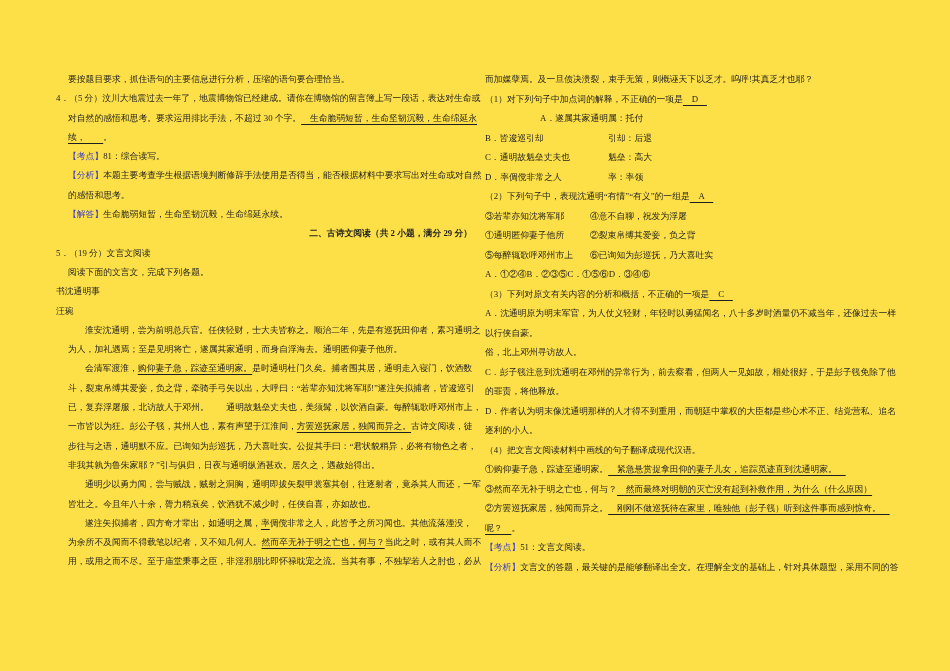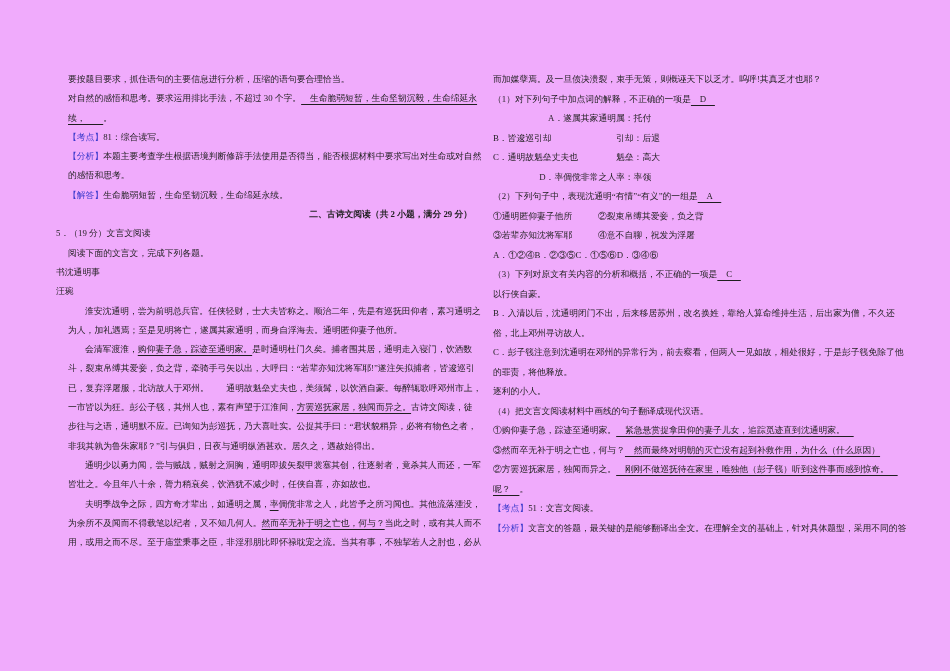--- a/index.html
+++ b/index.html
@@ -4,39 +4,40 @@
 <style>
   html,body{margin:0;padding:0;background:#ffffff;}
   .page{
     position:relative;width:950px;height:671px;background:#fff;overflow:hidden;
     font-family:"Liberation Serif","DejaVu Serif",serif;
     font-size:8.8px;color:#1f1f1f;
   }
   .col{position:absolute;top:70px;}
   .col-left{left:56px;width:416px;}
   .col-left .line{line-height:19.3px;height:19.3px;}
-  .col-right{left:485px;width:432px;margin-left:8px;}
+  .col-right{left:485px;width:432px;}
   .col-right .line{line-height:19.5px;height:19.5px;}
   .line{white-space:nowrap;}
   .flush{padding-left:0;}
   .body{padding-left:12px;}
   .para{padding-left:12px;text-indent:17px;}
   .center{padding-left:0;}
   .bold{font-weight:bold;text-align:right;}
   .seg{}
   .u{text-decoration:underline;text-underline-offset:2.5px;}
   .blue{color:var(--tag-blue,#3a3acc);}
   .cell{display:inline-block;}
 </style>
 </head>
 <body>
 
-<div class="page" style="color: rgb(31, 31, 31); background: #f0abfc; text-decoration: underline;">
+<div class="page" style="color: rgb(31, 31, 31); background: #fde047; text-decoration: underline;">
   <div class="col col-left">
       <div class="line body"><span class="seg">要按题目要求，抓住语句的主要信息进行分析，压缩的语句要合理恰当。</span></div>
+      <div class="line flush"><span class="seg">4．（5 分）汶川大地震过去一年了，地震博物馆已经建成。请你在博物馆的留言簿上写一段话，表达对生命或</span></div>
       <div class="line body"><span class="seg">对自然的感悟和思考。要求运用排比手法，不超过 30 个字。</span><span class="seg u">　生命脆弱短暂，生命坚韧沉毅，生命绵延永</span></div>
       <div class="line body"><span class="seg u">续，　　</span><span class="seg">。</span></div>
       <div class="line body"><span class="seg blue">【考点】</span><span class="seg">81：综合读写。</span></div>
       <div class="line body"><span class="seg blue">【分析】</span><span class="seg">本题主要考查学生根据语境判断修辞手法使用是否得当，能否根据材料中要求写出对生命或对自然</span></div>
       <div class="line body"><span class="seg">的感悟和思考。</span></div>
       <div class="line body"><span class="seg blue">【解答】</span><span class="seg">生命脆弱短暂，生命坚韧沉毅，生命绵延永续。</span></div>
       <div class="line flush bold"><span class="seg">二、古诗文阅读（共 2 小题，满分 29 分）</span></div>
       <div class="line flush"><span class="seg">5．（19 分）文言文阅读</span></div>
       <div class="line body"><span class="seg">阅读下面的文言文，完成下列各题。</span></div>
       <div class="line center"><span class="seg">书沈通明事</span></div>
@@ -44,41 +45,43 @@
       <div class="line para"><span class="seg">淮安沈通明，尝为前明总兵官。任侠轻财，士大夫皆称之。顺治二年，先是有巡抚田仰者，素习通明之</span></div>
       <div class="line body"><span class="seg">为人，加礼遇焉；至是见明将亡，遂属其家通明，而身自浮海去。通明匿仰妻子他所。</span></div>
       <div class="line para"><span class="seg">会清军渡淮，</span><span class="seg u">购仰妻子急，踪迹至通明家。</span><span class="seg">是时通明杜门久矣。捕者围其居，通明走入寝门，饮酒数</span></div>
       <div class="line body"><span class="seg">斗，裂束帛缚其爱妾，负之背，牵骑手弓矢以出，大呼曰：“若辈亦知沈将军耶!”遂注矢拟捕者，皆逡巡引</span></div>
       <div class="line body"><span class="seg">已，复弃浮屠服，北访故人于邓州。　　通明故魁垒丈夫也，美须髯，以饮酒自豪。每醉辄歌呼邓州市上，</span></div>
       <div class="line body"><span class="seg">一市皆以为狂。彭公子篯，其州人也，素有声望于江淮间，</span><span class="seg u">方罢巡抚家居，独闻而异之。</span><span class="seg">古诗文阅读，徒</span></div>
       <div class="line body"><span class="seg">步往与之语，通明默不应。已询知为彭巡抚，乃大喜吐实。公捉其手曰：“君状貌稍异，必将有物色之者，</span></div>
       <div class="line body"><span class="seg">非我其孰为鲁朱家耶？”引与俱归，日夜与通明纵酒甚欢。居久之，遇赦始得出。</span></div>
       <div class="line para"><span class="seg">通明少以勇力闻，尝与贼战，贼射之洞胸，通明即拔矢裂甲裳塞其创，往逐射者，竟杀其人而还，一军</span></div>
       <div class="line body"><span class="seg">皆壮之。今且年八十余，膂力稍衰矣，饮酒犹不减少时，任侠自喜，亦如故也。</span></div>
-      <div class="line para"><span class="seg">夫明季战争之际，四方奇才辈出，如通明之属，</span><span class="seg u">率</span><span class="seg">倜傥非常之人，此皆予之所习闻也。其他流落湮没，</span></div>
+      <div class="line para"><span class="seg">遂注矢拟捕者，四方奇才辈出，如通明之属，</span><span class="seg u">率</span><span class="seg">倜傥非常之人，此皆予之所习闻也。其他流落湮没，</span></div>
       <div class="line body"><span class="seg">为余所不及闻而不得载笔以纪者，又不知几何人。</span><span class="seg u">然而卒无补于明之亡也，何与？</span><span class="seg">当此之时，或有其人而不</span></div>
       <div class="line body"><span class="seg">用，或用之而不尽。至于庙堂秉事之臣，非淫邪朋比即怀禄耽宠之流。当其有事，不独挈若人之肘也，必从</span></div>
     </div>
   <div class="col col-right">
       <div class="line flush"><span class="seg">而加媒孽焉。及一旦偾决溃裂，束手无策，则概诬天下以乏才。呜呼!其真乏才也耶？</span></div>
       <div class="line flush"><span class="seg">（1）对下列句子中加点词的解释，不正确的一项是</span><span class="seg u">　D　</span></div>
       <div class="line flush"><span class="seg cell" style="width: 123px; text-align: right;">A．遂属其家通明</span><span class="seg">属：托付</span></div>
       <div class="line flush"><span class="seg cell" style="width: 123px;">B．皆逡巡引却</span><span class="seg">引却：后退</span></div>
       <div class="line flush"><span class="seg cell" style="width: 123px;">C．通明故魁垒丈夫也</span><span class="seg">魁垒：高大</span></div>
-      <div class="line flush"><span class="seg cell" style="width: 123px; text-align: right;">D．率倜傥非常之人</span><span class="seg">率：率领</span></div>
+      <div class="line flush"><span class="seg cell" style="width: 123px;">D．率倜傥非常之人</span><span class="seg">率：率领</span></div>
       <div class="line flush"><span class="seg">（2）下列句子中，表现沈通明“有情”“有义”的一组是</span><span class="seg u">　A　</span></div>
+      <div class="line flush"><span class="seg cell" style="width: 105px;">③若辈亦知沈将军耶</span><span class="seg">④意不自聊，祝发为浮屠</span></div>
       <div class="line flush"><span class="seg cell" style="width: 105px;">①通明匿仰妻子他所</span><span class="seg">②裂束帛缚其爱妾，负之背</span></div>
-      <div class="line flush"><span class="seg cell" style="width: 105px;">③若辈亦知沈将军耶</span><span class="seg">④意不自聊，祝发为浮屠</span></div>
+      <div class="line flush"><span class="seg cell" style="width: 105px;">⑤每醉辄歌呼邓州市上</span><span class="seg">⑥已询知为彭巡抚，乃大喜吐实</span></div>
       <div class="line flush"><span class="seg">A．①②④B．②③⑤C．①⑤⑥D．③④⑥</span></div>
       <div class="line flush"><span class="seg">（3）下列对原文有关内容的分析和概括，不正确的一项是</span><span class="seg u">　C　</span></div>
+      <div class="line flush"><span class="seg">A．沈通明原为明末军官，为人仗义轻财，年轻时以勇猛闻名，八十多岁时酒量仍不减当年，还像过去一样</span></div>
       <div class="line flush"><span class="seg">以行侠自豪。</span></div>
-      <div class="line flush"><span class="seg">B．入清以后，沈通明闭门不出，后来移居苏州，改名换姓，靠给人算命维持生活，后出家为僧，不久还</span></div>
       <div class="line flush"><span class="seg">俗，北上邓州寻访故人。</span></div>
       <div class="line flush"><span class="seg">C．彭子篯注意到沈通明在邓州的异常行为，前去察看，但两人一见如故，相处很好，于是彭子篯免除了他</span></div>
       <div class="line flush"><span class="seg">的罪责，将他释放。</span></div>
+      <div class="line flush"><span class="seg">D．作者认为明末像沈通明那样的人才得不到重用，而朝廷中掌权的大臣都是些心术不正、结党营私、追名</span></div>
       <div class="line flush"><span class="seg">逐利的小人。</span></div>
       <div class="line flush"><span class="seg">（4）把文言文阅读材料中画线的句子翻译成现代汉语。</span></div>
       <div class="line flush"><span class="seg">①购仰妻子急，踪迹至通明家。</span><span class="seg u">　紧急悬赏捉拿田仰的妻子儿女，追踪觅迹直到沈通明家。　</span></div>
       <div class="line flush"><span class="seg">③然而卒无补于明之亡也，何与？</span><span class="seg u">　然而最终对明朝的灭亡没有起到补救作用，为什么（什么原因）</span></div>
       <div class="line flush"><span class="seg">②方罢巡抚家居，独闻而异之。</span><span class="seg u">　刚刚不做巡抚待在家里，唯独他（彭子篯）听到这件事而感到惊奇。　</span></div>
       <div class="line flush"><span class="seg u">呢？　</span><span class="seg">。</span></div>
       <div class="line flush"><span class="seg blue">【考点】</span><span class="seg">51：文言文阅读。</span></div>
       <div class="line flush"><span class="seg blue">【分析】</span><span class="seg">文言文的答题，最关键的是能够翻译出全文。在理解全文的基础上，针对具体题型，采用不同的答</span></div>
     </div>
 </div>

